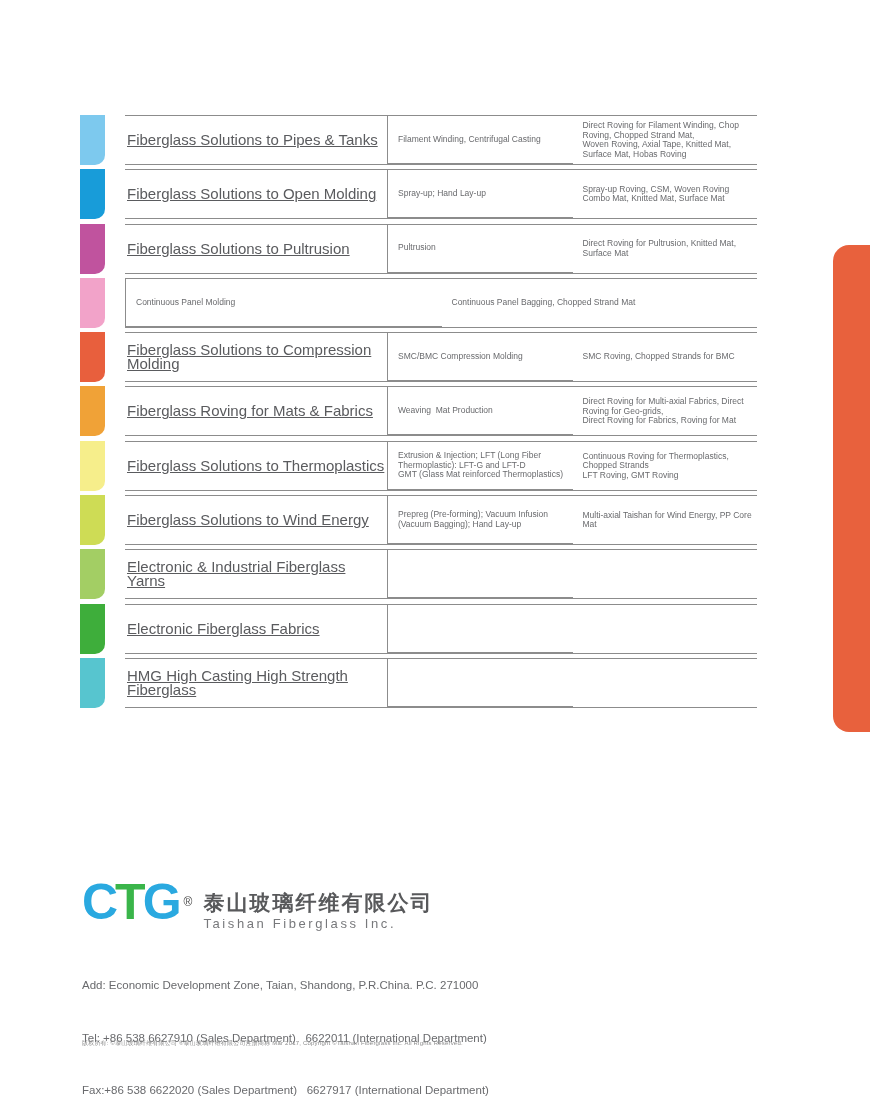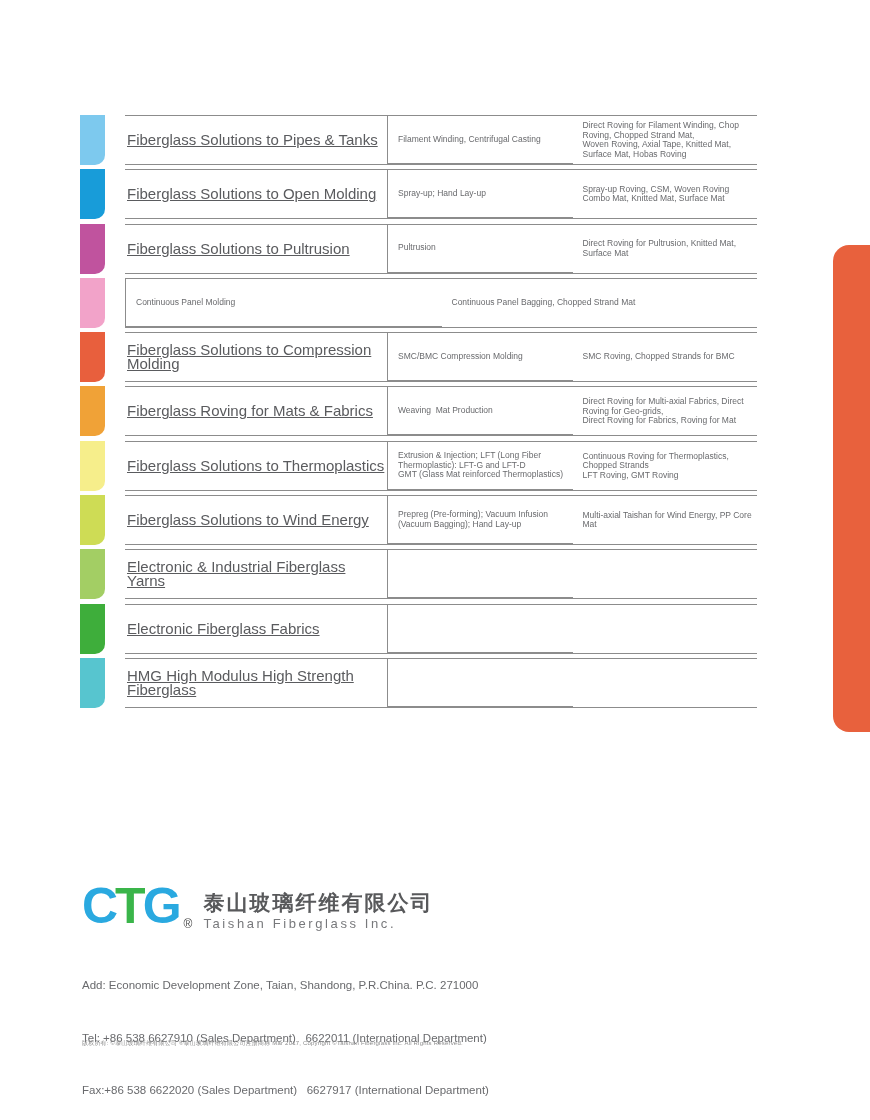--- a/index.html
+++ b/index.html
@@ -22,21 +22,21 @@
   .gcell{
     flex:1;display:flex;align-items:center;padding:1px 4px 1px 10px;
     font-size:8.5px;line-height:9.5px;color:#696a6d;white-space:pre-wrap;
   }
   .gcell.first{border-bottom:1px solid #8c8c8c;}
 
   
   #side-tab{position:absolute;right:0;top:245px;width:37px;height:487px;border-radius:16px 0 0 16px;}
 
   
-  #footer-logo{position:absolute;left:82px;top:872px;display:flex;align-items:flex-end;}
+  #footer-logo{position:absolute;left:82px;top:872px;display:flex;align-items:center;}
   .ctg{font-size:50px;font-weight:bold;letter-spacing:-3px;line-height:50px;white-space:nowrap;}
   .reg{font-size:12px;color:#4a4a4a;margin:1px 0 0 5px;}
   .names{margin-left:11px;margin-top:19px;}
   .cn{font-size:21px;font-weight:bold;color:#58595b;letter-spacing:2px;line-height:24px;}
   .en{font-size:13px;font-weight:normal;color:#77787b;letter-spacing:2.6px;margin-top:1px;}
 
   
   #contact{
     position:absolute;left:82px;top:942px;
     font-size:11.5px;line-height:17.5px;color:#696a6d;white-space:pre-wrap;
@@ -162,21 +162,21 @@
       <div class="gdetails">
         <div class="gcell first"></div>
         <div class="gcell"></div>
       </div>
     </div>
   </div>
 
   <div class="group">
     <div class="tab" style="background: rgb(87, 197, 207);"></div>
     <div class="gtable">
-      <div class="gtitle">HMG High Modulus High Strength
+      <div class="gtitle">HMG High Casting High Strength
 Fiberglass</div>
       <div class="gdetails">
         <div class="gcell first"></div>
         <div class="gcell"></div>
       </div>
     </div>
   </div>
 </div>
 
   <div id="side-tab" style="background: rgb(232, 97, 61);"></div>

